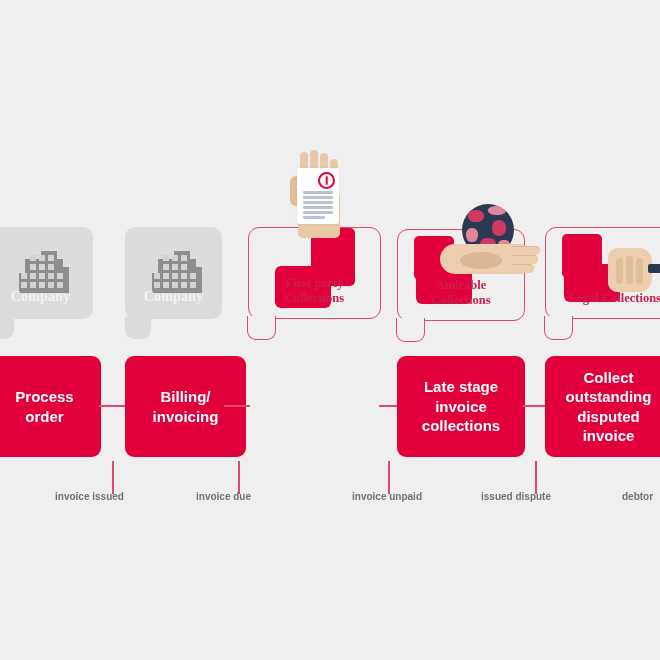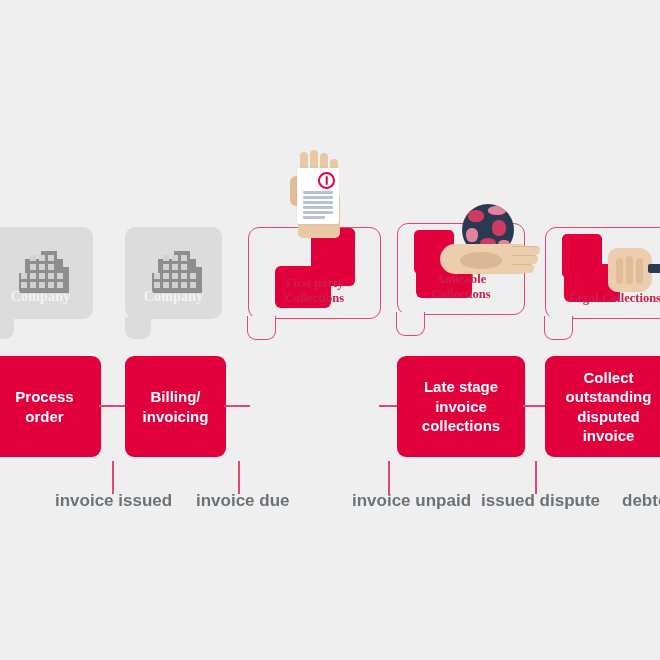--- a/index.html
+++ b/index.html
@@ -237,21 +237,21 @@
   
   .tick {
     position: absolute;
     width: 2px;
     background: #e2486e;
   }
   .tl-label {
     position: absolute;
     color: #6b7278;
     font-weight: bold;
-    font-size: 17px;
+    font-size: 10px;
     white-space: nowrap;
   }
 </style>
 </head>
 <body>
 
 <div id="stage">
 
   <div class="top-card company-card" style="left:-12px; top:227px; width:105px; height:92px;">
     <div class="company-icon">
@@ -333,21 +333,21 @@
       <div class="alert" style="left:21px; top:4px; width:13px; height:13px;"></div>
       <div class="line" style="left:6px; top:23px; width:30px;"></div>
       <div class="line" style="left:6px; top:28px; width:30px;"></div>
       <div class="line" style="left:6px; top:33px; width:30px;"></div>
       <div class="line" style="left:6px; top:38px; width:30px;"></div>
       <div class="line" style="left:6px; top:43px; width:30px;"></div>
       <div class="line" style="left:6px; top:48px; width:22px;"></div>
     </div>
   </div>
 
-  <div class="top-card coll-card" style="left:397px; top:223px; width:128px; height:92px;">
+  <div class="top-card coll-card" style="left:397px; top:229px; width:128px; height:92px;">
     <div class="lshape" style="left:18px; top:36px; width:56px; height:38px; border-radius:6px;">
       <div class="stem" style="left:-2px; top:-30px; width:40px; height:44px; border-radius:5px;"></div>
     </div>
     <div class="coll-label">
       <span>Amicable</span><br>
       <span>Collections</span>
     </div>
     <div class="tail"></div>
     <div class="tail-mask"></div>
   </div>
@@ -385,21 +385,21 @@
     <div class="knuckle" style="left:18px; top:16px; width:7px; height:28px;"></div>
     <div class="knuckle" style="left:28px; top:18px; width:7px; height:26px;"></div>
     <div class="handle" style="left:40px; top:24px; width:38px; height:9px;"></div>
   </div>
 
   <div class="proc-box" style="left:-12px; top:356px; width:113px; height:101px;">
     <span>Process order</span>
   </div>
   <div class="connector" style="left:99px; top:405px; width:28px;"></div>
 
-  <div class="proc-box" style="left:125px; top:356px; width:101px; height:101px;align-items:center;">
+  <div class="proc-box" style="left:125px; top:356px; width:121px; height:101px;align-items:center;">
     <span>Billing/ invoicing</span>
   </div>
   <div class="connector" style="left:224px; top:405px; width:26px;"></div>
 
   <div class="connector" style="left:379px; top:405px; width:20px;"></div>
 
   <div class="proc-box" style="left:397px; top:356px; width:128px; height:101px;">
     <span>Late stage invoice collections</span>
   </div>
   <div class="connector" style="left:523px; top:405px; width:24px;"></div>

